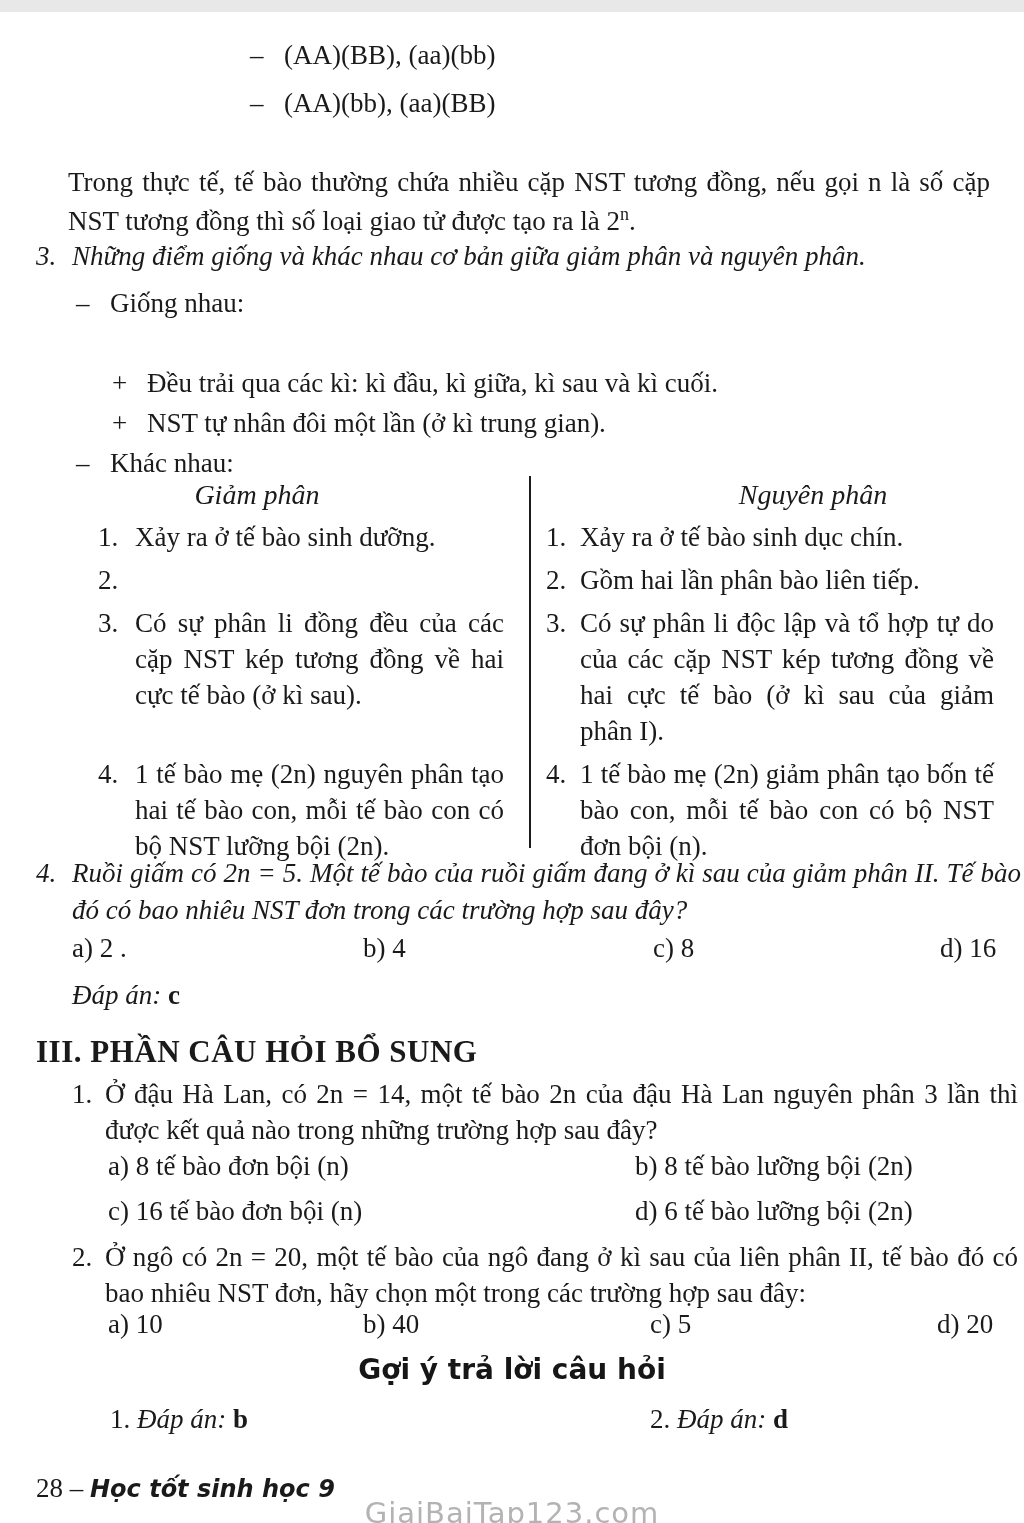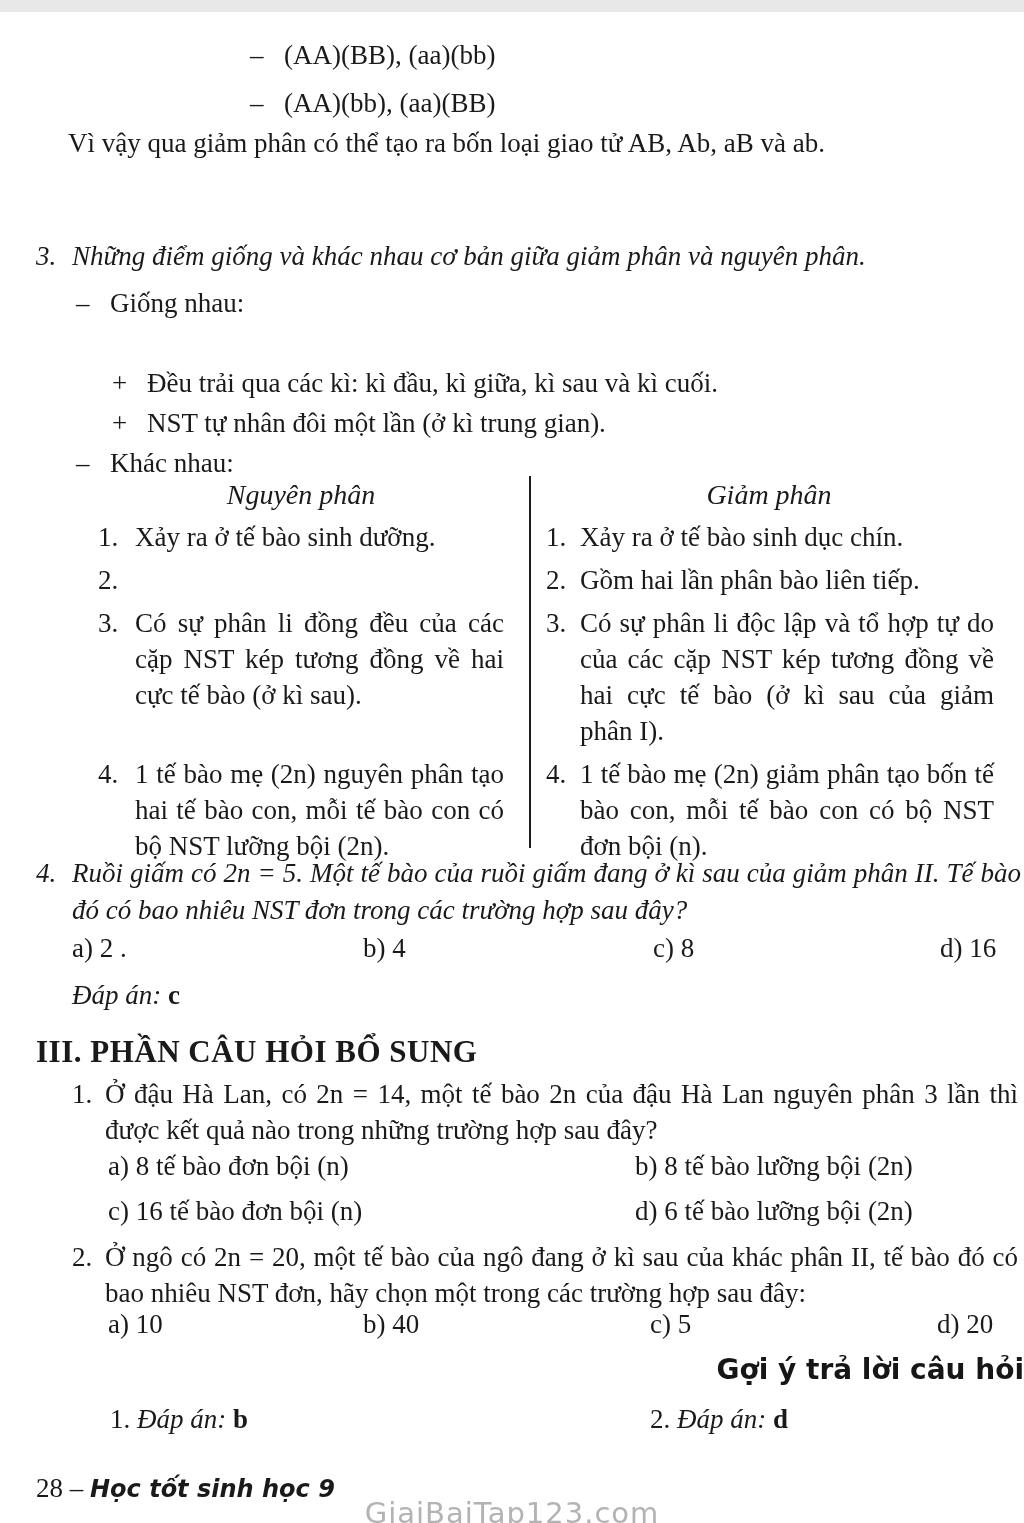--- a/index.html
+++ b/index.html
@@ -57,21 +57,21 @@
   
   .optrow{left:0;width:820px;height:38px;}
   .optrow span{position:absolute;top:0;white-space:nowrap;}
 
   .heading3{left:36px;font-size:31px;font-weight:bold;letter-spacing:0.5px;}
 
   .qblock{left:72px;width:913px;padding-left:33px;line-height:36px;}
   .qblock .qnum{position:absolute;left:0;top:0;}
 
   .hint-heading{
-    left:0;width:1024px;text-align:right;
+    left:0;width:1024px;text-align:center;
     font-family:"DejaVu Sans", sans-serif;
     font-weight:bold;font-size:28px;color:#161616;
   }
 
   .answers-row{left:0;width:881px;height:40px;}
   .answers-row .ansitem{position:absolute;top:0;white-space:nowrap;}
 
   .footer{left:36px;white-space:nowrap;}
   .footer .book{
     font-family:"DejaVu Sans", sans-serif;
@@ -89,22 +89,24 @@
 
 <div class="page">
 
   <div class="abs geno" style="top:28px">
     <span class="marker">–</span><span>(AA)(BB), (aa)(bb)</span>
   </div>
   <div class="abs geno" style="top:76px">
     <span class="marker">–</span><span>(AA)(bb), (aa)(BB)</span>
   </div>
 
-  <div class="abs para" style="top:112px">Vì vậy qua giảm phân có thể tạo ra bốn loại giao tử AB, Ab, aB và ab.</div>
-
+
+  <div class="abs para just" style="top:151px">
+    <span>Trong thực tế, tế bào thường chứa nhiều cặp NST tương đồng, nếu gọi n là số cặp NST tương đồng thì số loại giao tử được tạo ra là 2</span><sup>n</sup><span>.</span>
+  </div>
 
   <div class="abs hangq it" style="top:229px;left:36px;width:949px">
     <span class="qnum">3.</span>
     <span>Những điểm giống và khác nhau cơ bản giữa giảm phân và nguyên phân.</span>
   </div>
 
   <div class="abs line-dash" style="top:276px;left:76px">
     <span class="marker">–</span><span>Giống nhau:</span>
   </div>
   <div class="abs line-plus" style="top:356px;left:112px">
@@ -114,22 +116,22 @@
     <span class="marker">+</span><span>NST tự nhân đôi một lần (ở kì trung gian).</span>
   </div>
 
   <div class="abs line-dash" style="top:436px;left:76px">
     <span class="marker">–</span><span>Khác nhau:</span>
   </div>
 
   <div class="abs cmp-table">
     <div class="divider"></div>
 
+    <div class="th th-right">Giảm phân</div>
     <div class="th th-left">Nguyên phân</div>
-    <div class="th th-right">Giảm phân</div>
 
     <div class="cell cell-left">
       <span class="cnum">1.</span>
       <div class="celltext">Xảy ra ở tế bào sinh dưỡng.</div>
     </div>
     <div class="cell cell-right">
       <span class="cnum">1.</span>
       <div class="celltext">Xảy ra ở tế bào sinh dục chín.</div>
     </div>
 
@@ -187,21 +189,21 @@
     <span style="left:108px">a) 8 tế bào đơn bội (n)</span>
     <span style="left:635px">b) 8 tế bào lưỡng bội (2n)</span>
   </div>
   <div class="abs optrow" style="top:1184px">
     <span style="left:108px">c) 16 tế bào đơn bội (n)</span>
     <span style="left:635px">d) 6 tế bào lưỡng bội (2n)</span>
   </div>
 
   <div class="abs qblock just" style="top:1227px">
     <span class="qnum">2.</span>
-    <span>Ở ngô có 2n = 20, một tế bào của ngô đang ở kì sau của khác phân II, tế bào đó có bao nhiêu NST đơn, hãy chọn một trong các trường hợp sau đây:</span>
+    <span>Ở ngô có 2n = 20, một tế bào của ngô đang ở kì sau của liên phân II, tế bào đó có bao nhiêu NST đơn, hãy chọn một trong các trường hợp sau đây:</span>
   </div>
   <div class="abs optrow" style="top:1297px">
     <span style="left:108px">a) 10</span>
     <span style="left:363px">b) 40</span>
     <span style="left:650px">c) 5</span>
     <span style="left:937px">d) 20</span>
   </div>
 
   <div class="abs hint-heading" style="top:1341px">Gợi ý trả lời câu hỏi</div>
 

